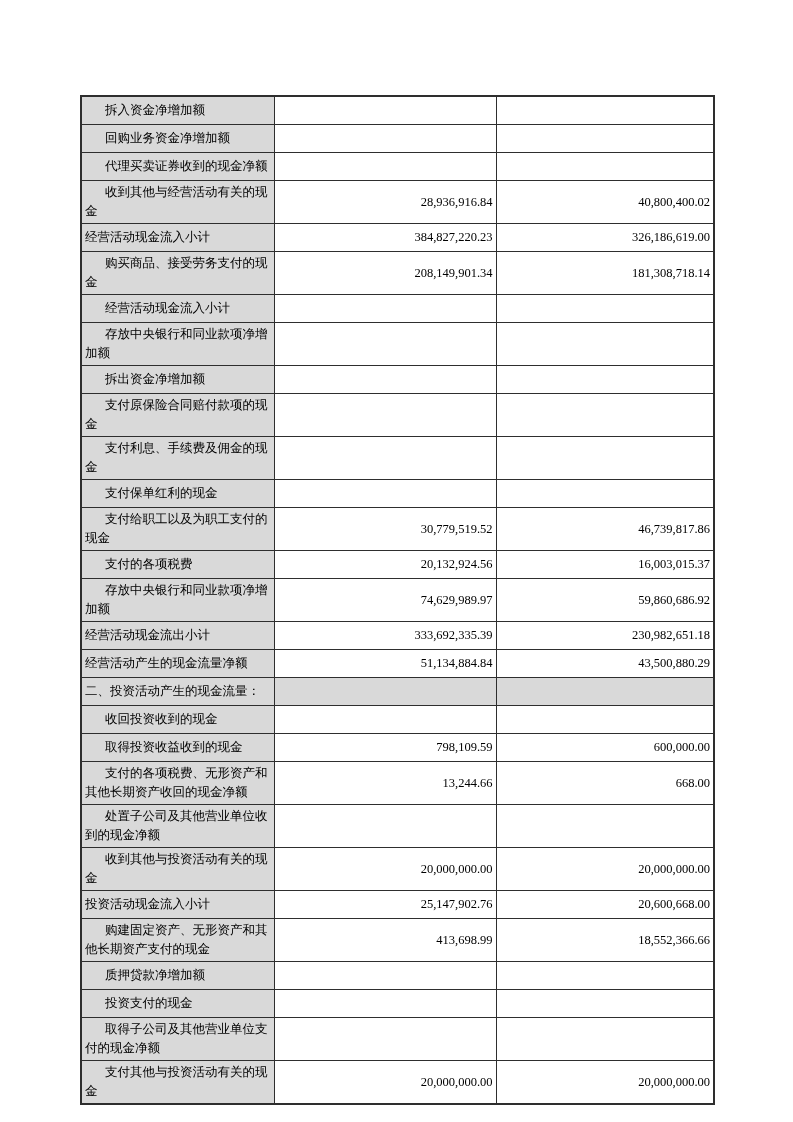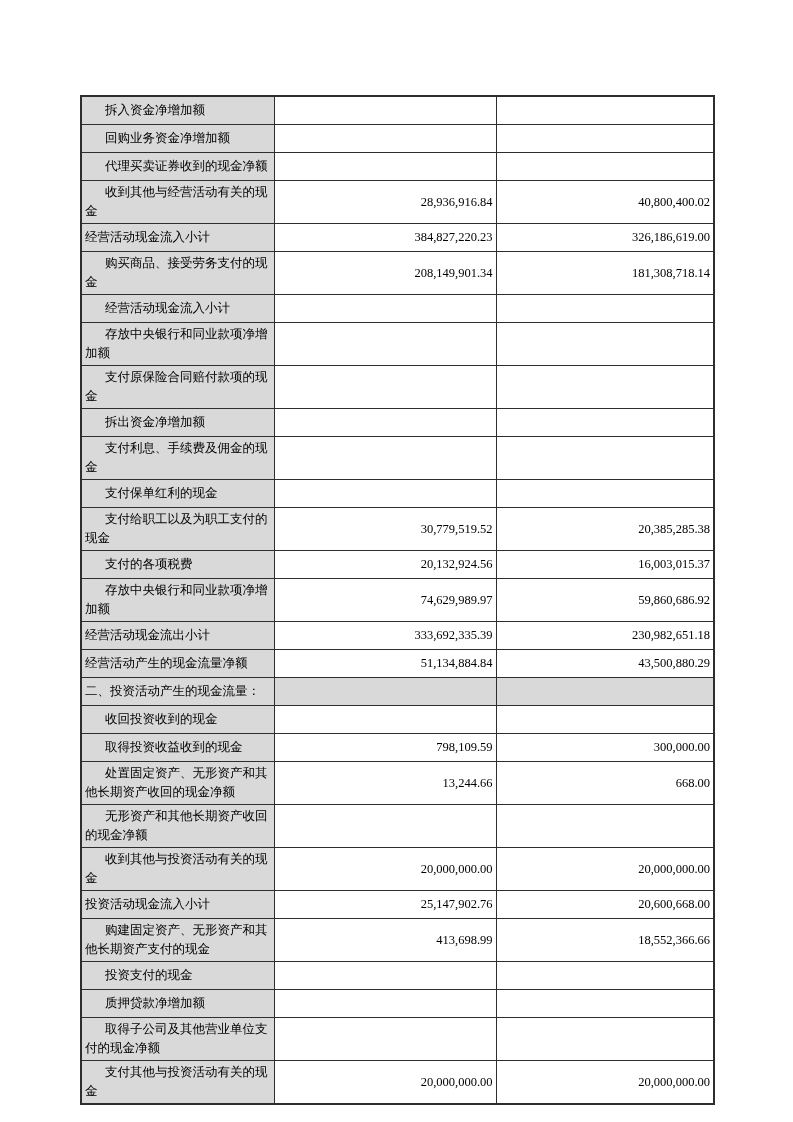--- a/index.html
+++ b/index.html
@@ -96,43 +96,43 @@
           <td class="label indent">经营活动现金流入小计</td>
           <td class="num"></td>
           <td class="num"></td>
         </tr>
         <tr>
           <td class="label indent">存放中央银行和同业款项净增加额</td>
           <td class="num"></td>
           <td class="num"></td>
         </tr>
         <tr>
+          <td class="label indent">拆出资金净增加额</td>
+          <td class="num"></td>
+          <td class="num"></td>
+        </tr>
+        <tr>
           <td class="label indent">支付原保险合同赔付款项的现金</td>
-          <td class="num"></td>
-          <td class="num"></td>
-        </tr>
-        <tr>
-          <td class="label indent">拆出资金净增加额</td>
           <td class="num"></td>
           <td class="num"></td>
         </tr>
         <tr>
           <td class="label indent">支付利息、手续费及佣金的现金</td>
           <td class="num"></td>
           <td class="num"></td>
         </tr>
         <tr>
           <td class="label indent">支付保单红利的现金</td>
           <td class="num"></td>
           <td class="num"></td>
         </tr>
         <tr>
           <td class="label indent">支付给职工以及为职工支付的现金</td>
           <td class="num">30,779,519.52</td>
-          <td class="num">20,385,285.38</td>
+          <td class="num">46,739,817.86</td>
         </tr>
         <tr>
           <td class="label indent">支付的各项税费</td>
           <td class="num">20,132,924.56</td>
           <td class="num">16,003,015.37</td>
         </tr>
         <tr>
           <td class="label indent">存放中央银行和同业款项净增加额</td>
           <td class="num">74,629,989.97</td>
           <td class="num">59,860,686.92</td>
@@ -153,54 +153,54 @@
           <td class="num"></td>
         </tr>
         <tr>
           <td class="label indent">收回投资收到的现金</td>
           <td class="num"></td>
           <td class="num"></td>
         </tr>
         <tr>
           <td class="label indent">取得投资收益收到的现金</td>
           <td class="num">798,109.59</td>
-          <td class="num">300,000.00</td>
-        </tr>
-        <tr>
-          <td class="label indent">处置固定资产、无形资产和其他长期资产收回的现金净额</td>
+          <td class="num">600,000.00</td>
+        </tr>
+        <tr>
+          <td class="label indent">支付的各项税费、无形资产和其他长期资产收回的现金净额</td>
           <td class="num">13,244.66</td>
           <td class="num">668.00</td>
         </tr>
         <tr>
-          <td class="label indent">无形资产和其他长期资产收回的现金净额</td>
+          <td class="label indent">处置子公司及其他营业单位收到的现金净额</td>
           <td class="num"></td>
           <td class="num"></td>
         </tr>
         <tr>
           <td class="label indent">收到其他与投资活动有关的现金</td>
           <td class="num">20,000,000.00</td>
           <td class="num">20,000,000.00</td>
         </tr>
         <tr>
           <td class="label">投资活动现金流入小计</td>
           <td class="num">25,147,902.76</td>
           <td class="num">20,600,668.00</td>
         </tr>
         <tr>
           <td class="label indent">购建固定资产、无形资产和其他长期资产支付的现金</td>
           <td class="num">413,698.99</td>
           <td class="num">18,552,366.66</td>
         </tr>
         <tr>
+          <td class="label indent">质押贷款净增加额</td>
+          <td class="num"></td>
+          <td class="num"></td>
+        </tr>
+        <tr>
           <td class="label indent">投资支付的现金</td>
-          <td class="num"></td>
-          <td class="num"></td>
-        </tr>
-        <tr>
-          <td class="label indent">质押贷款净增加额</td>
           <td class="num"></td>
           <td class="num"></td>
         </tr>
         <tr>
           <td class="label indent">取得子公司及其他营业单位支付的现金净额</td>
           <td class="num"></td>
           <td class="num"></td>
         </tr>
         <tr>
           <td class="label indent">支付其他与投资活动有关的现金</td>

